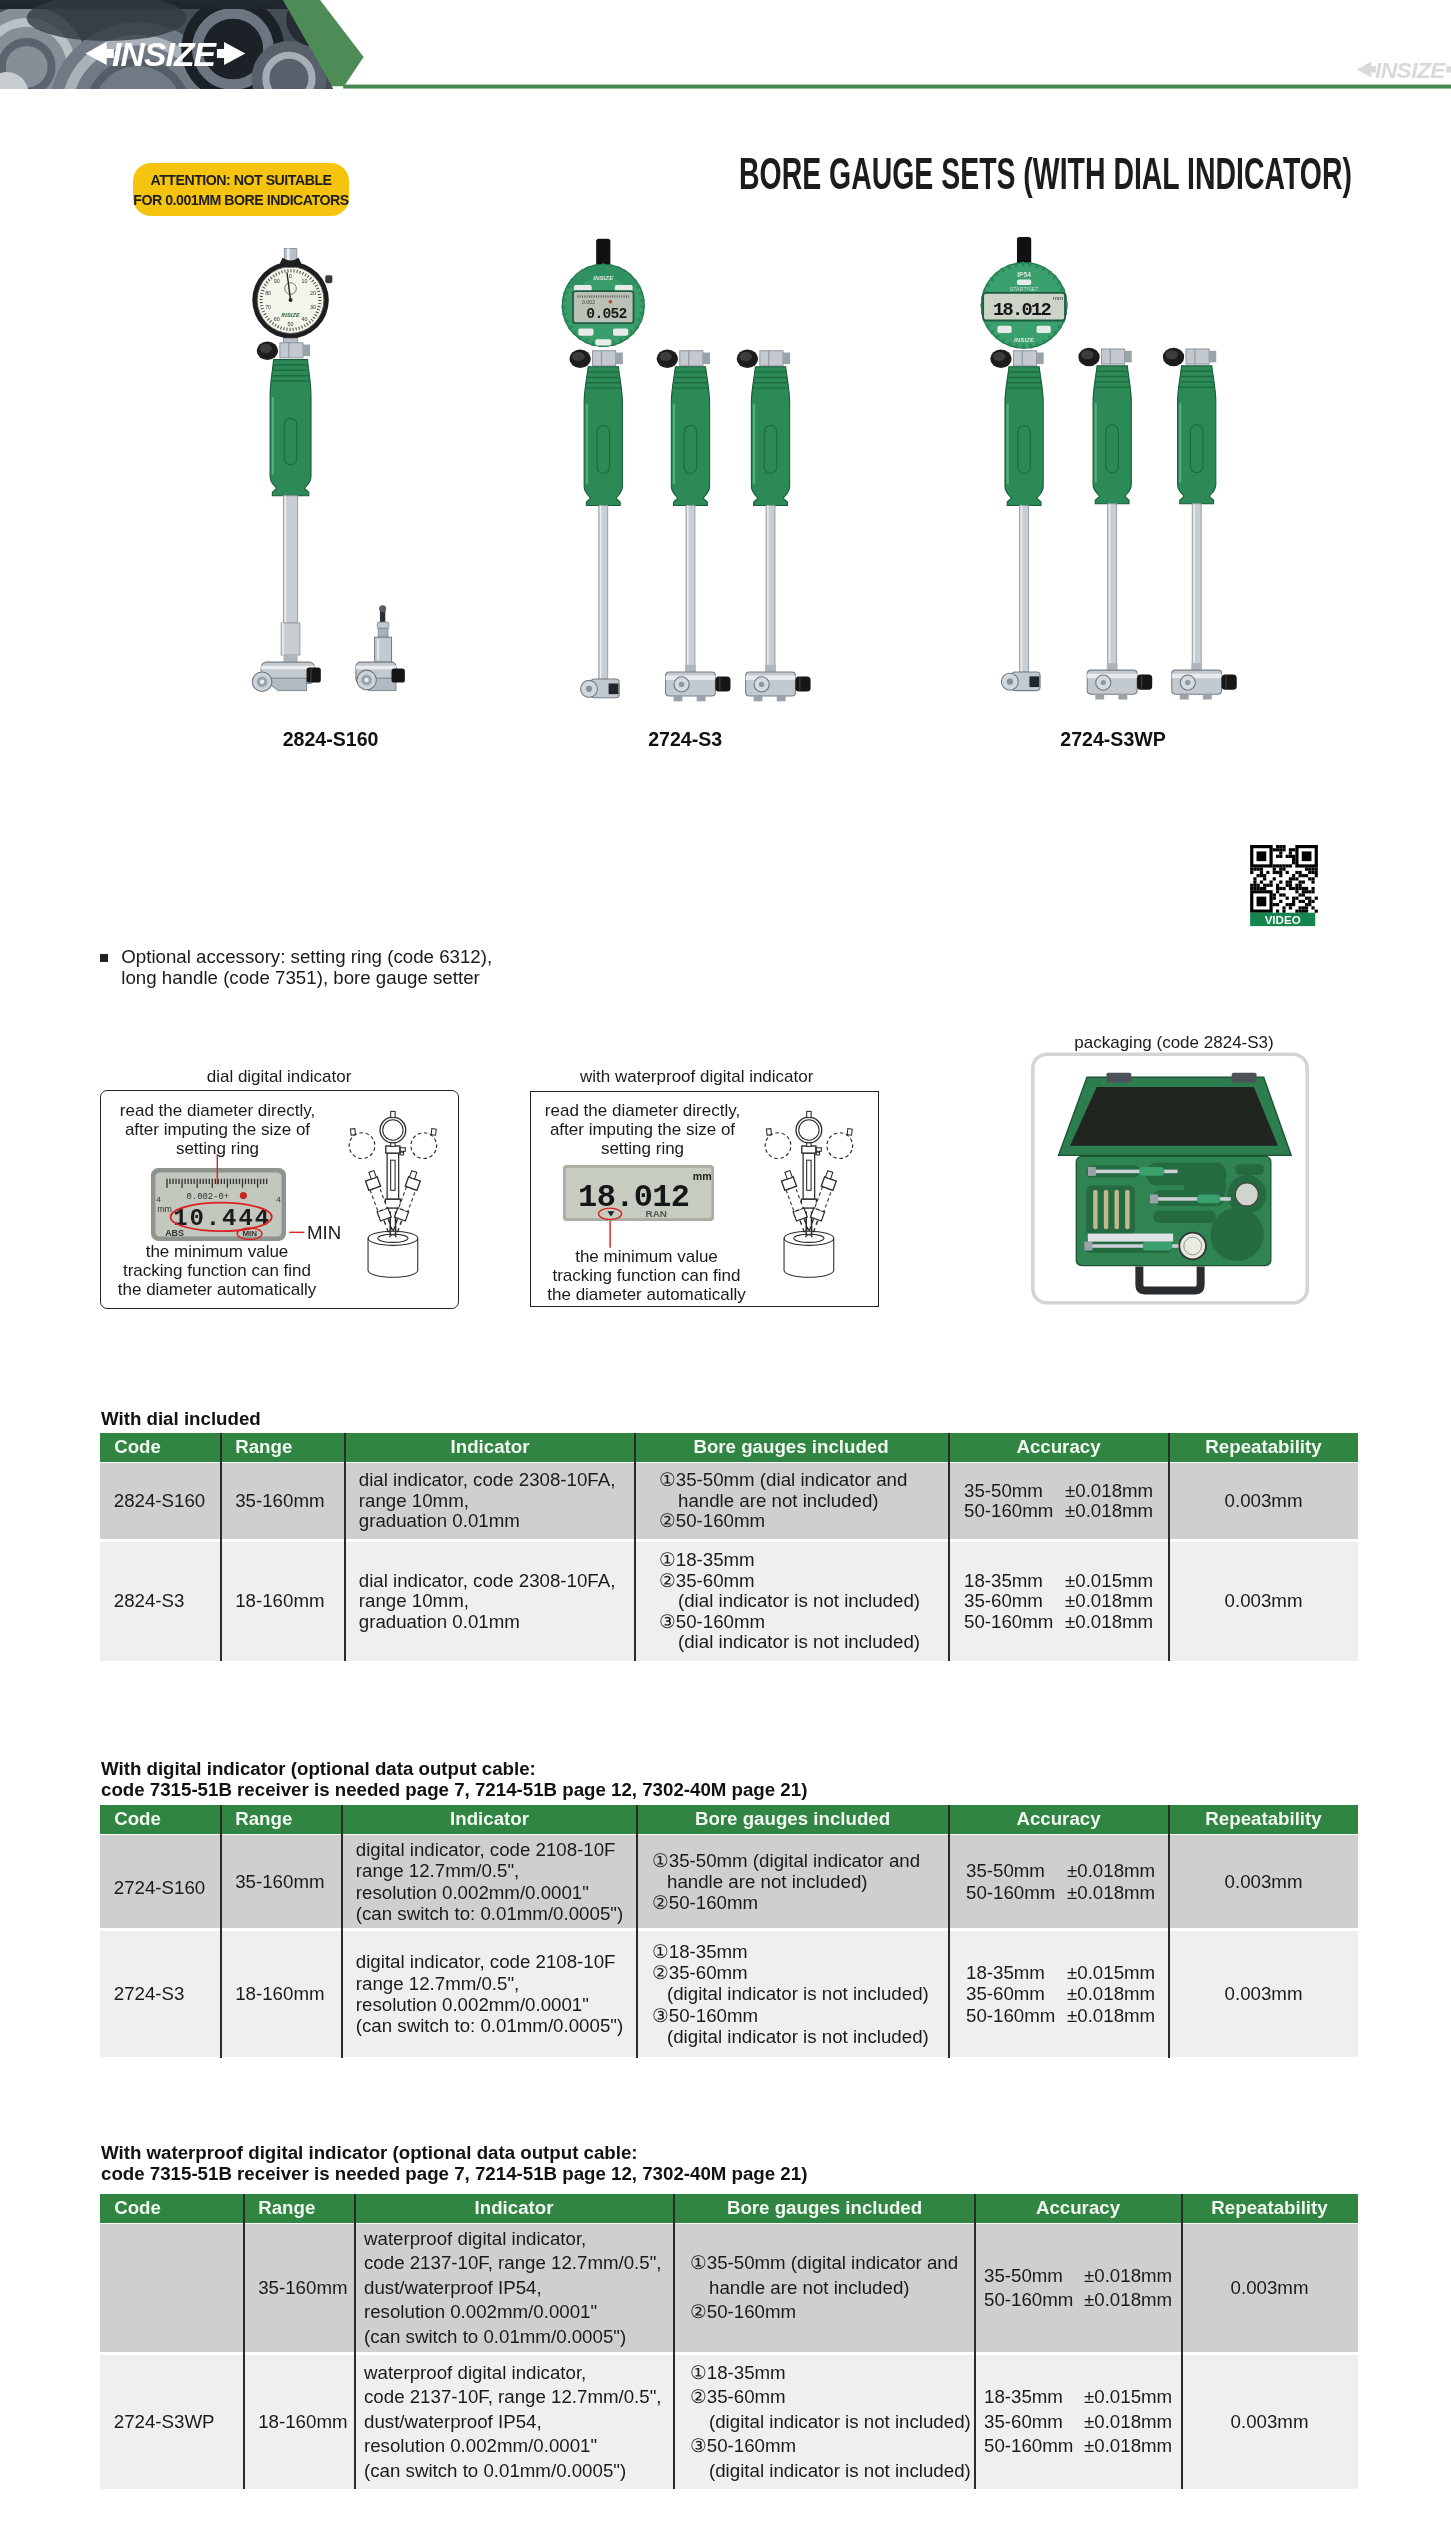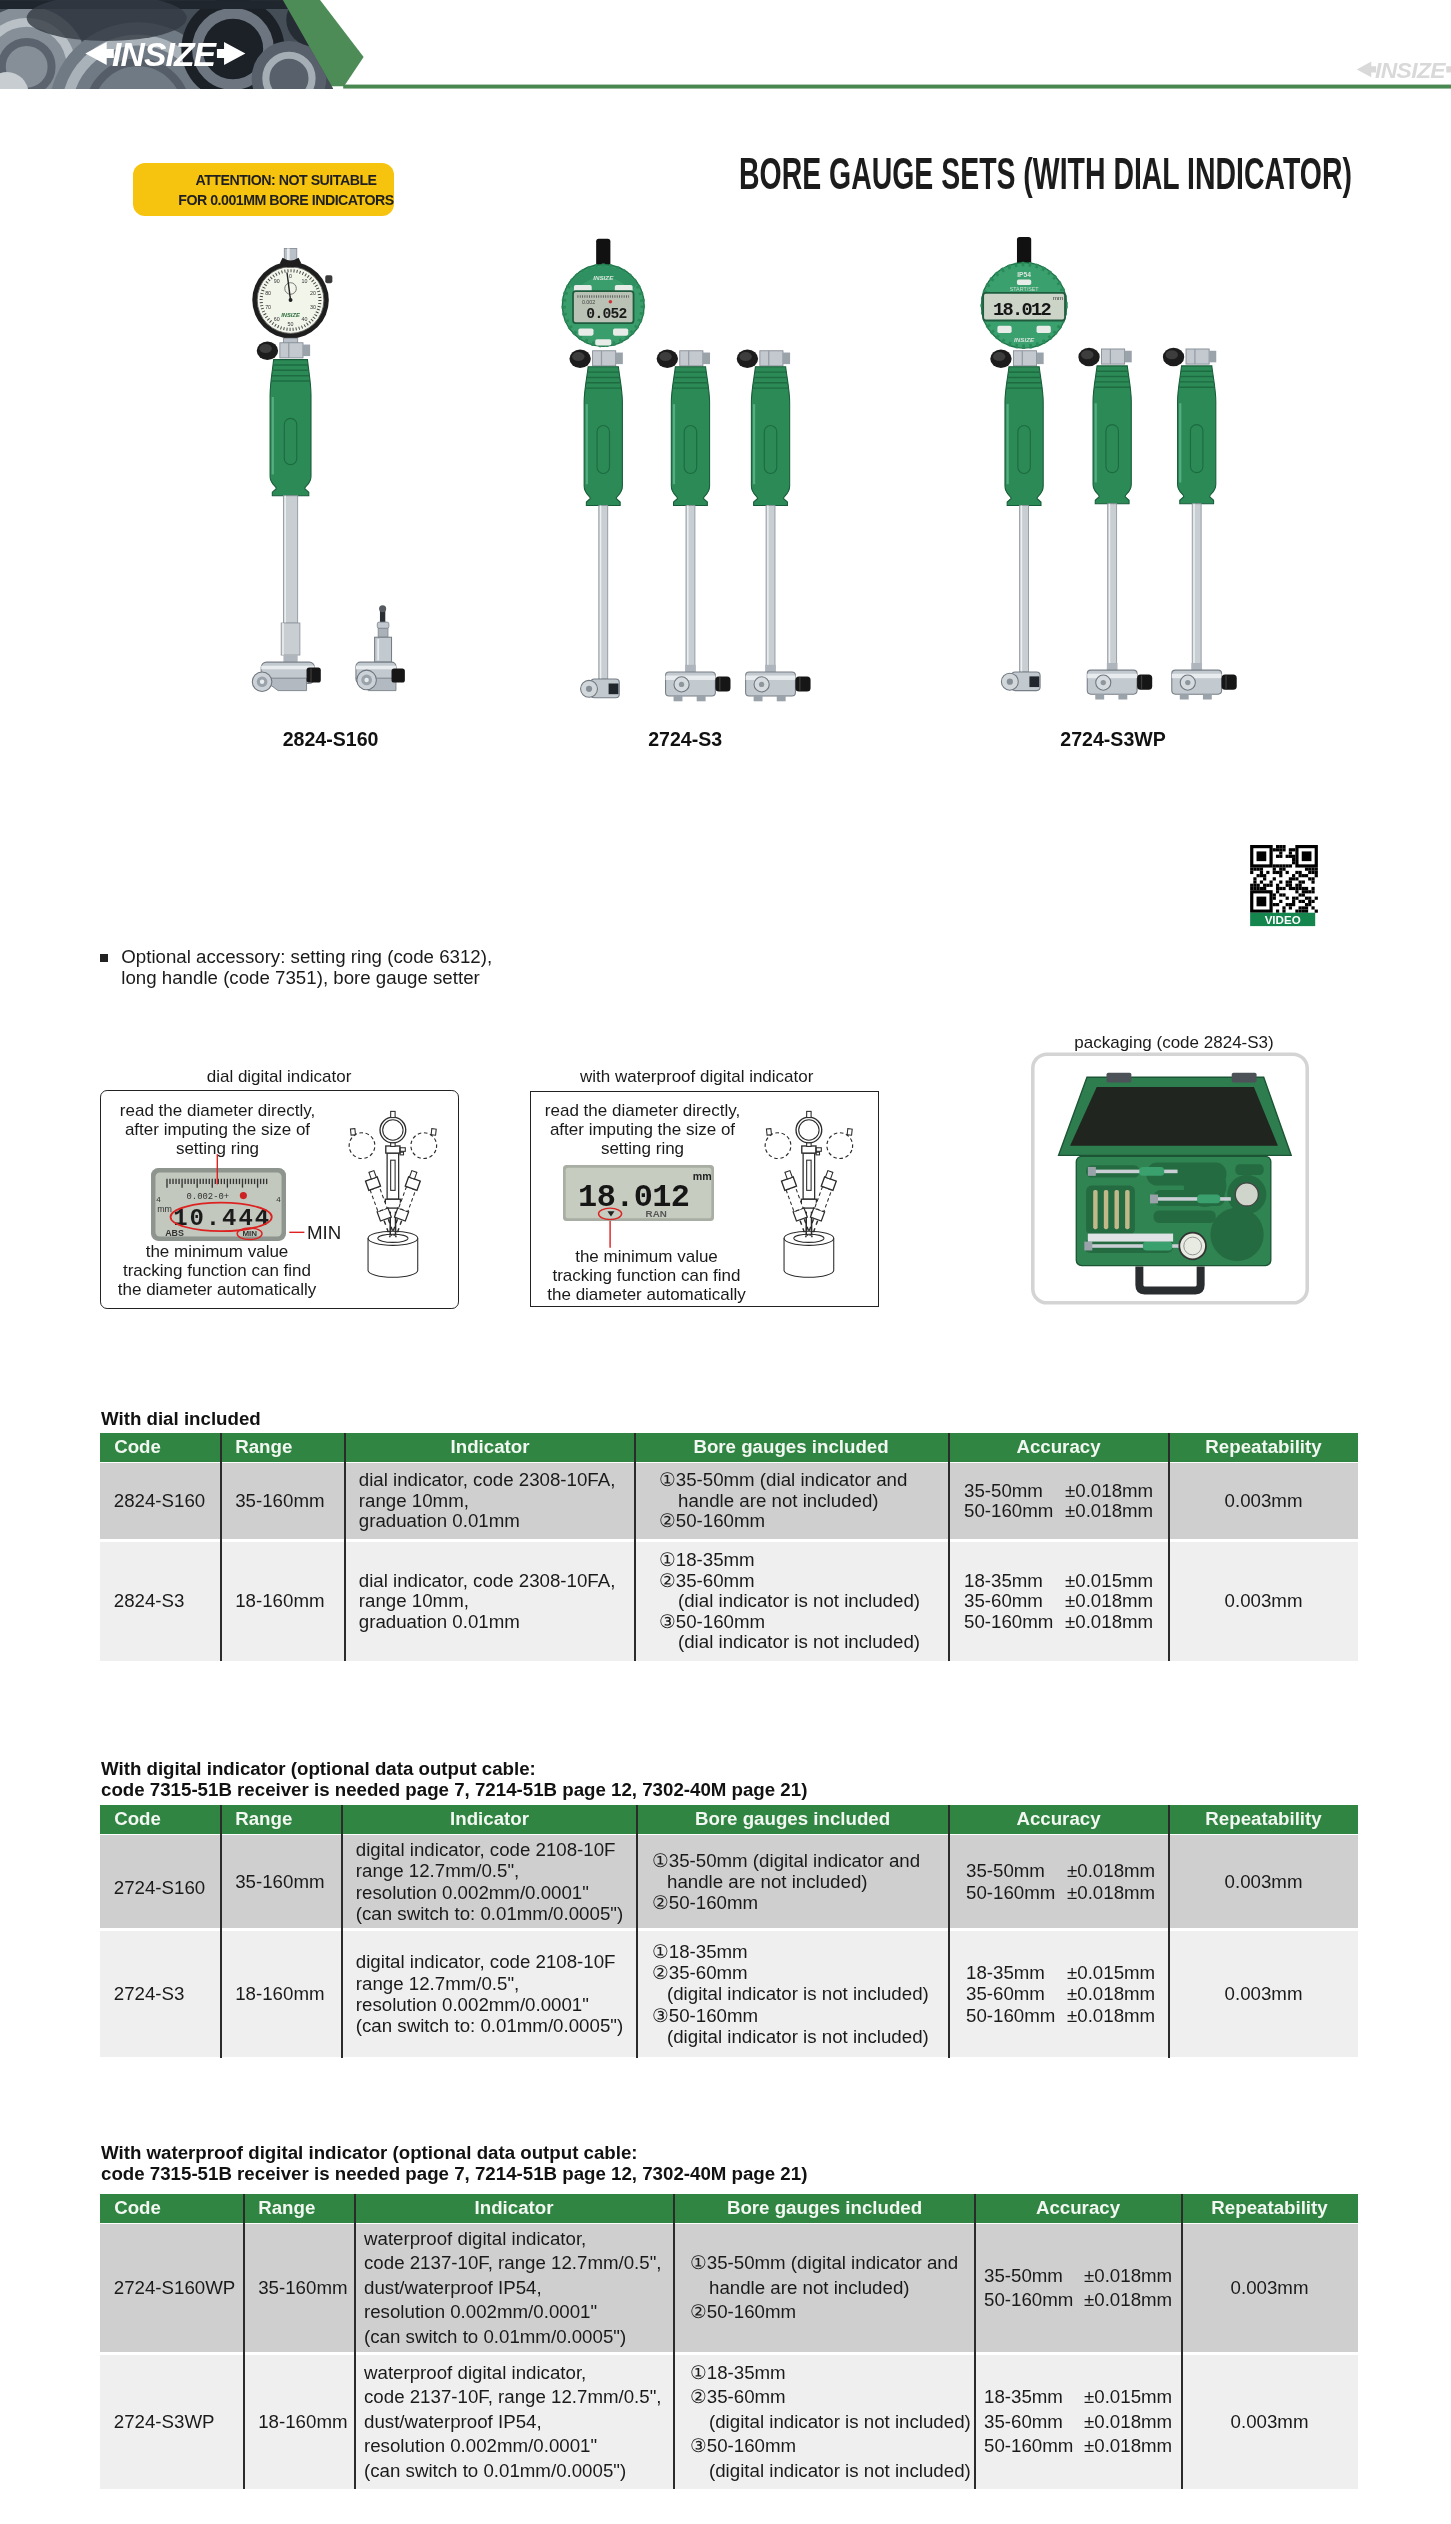--- a/index.html
+++ b/index.html
@@ -44,21 +44,21 @@
  <circle cx="325" cy="88" r="26" fill="none" stroke="#a6aeb5" stroke-width="8"></circle>
  <circle cx="352" cy="22" r="30" fill="#262c33"></circle>
  <rect x="0" y="0" width="375" height="10" fill="#20262d"></rect>
  <ellipse cx="120" cy="20" rx="90" ry="26" fill="#343b43" opacity="0.8"></ellipse>
 </g>
 <use href="#logo" <use="" x="96" y="41" fill="#ffffff"></use>
 <g transform="translate(1526,65) scale(0.68)">
       <use href="#logo" fill="#d9d9d9"></use>
     </g>
 </svg>
-<div class="abs" style="left:133px;top:163px;width:216px;height:53px;background:#f6c40e;border-radius:12px;display:flex;flex-direction:column;justify-content:center;text-align:center;font-weight:bold;font-size:14.2px;letter-spacing:-0.5px;line-height:20px;color:#1f1f1f;padding-left:45px;">
+<div class="abs" style="left:133px;top:163px;width:216px;height:53px;background:#f6c40e;border-radius:18px;display:flex;flex-direction:column;justify-content:center;text-align:center;font-weight:bold;font-size:14.2px;letter-spacing:-0.5px;line-height:20px;color:#1f1f1f;">
 <div>ATTENTION: NOT SUITABLE</div>
     <div>FOR 0.001MM BORE INDICATORS</div>
   </div>
 <svg class="abs" style="left:729px;top:142px" width="640" height="62" viewBox="0 0 720 70">
 <text x="10" y="53.5" font-weight="bold" font-size="49.5" fill="#1c1c1c" textLength="692" lengthAdjust="spacingAndGlyphs">BORE GAUGE SETS (WITH DIAL INDICATOR)</text>
 </svg>
 <svg class="abs" style="left:178px;top:227px" width="1121" height="534" viewBox="200 255 1260 600">
 <rect x="319.5" y="279" width="14" height="18" fill="#b9c0c7" stroke="#878f96" stroke-width="1"></rect>
 <rect x="322.5" y="279" width="3" height="18" fill="#e9edf0"></rect>
 <circle cx="326.5" cy="337" r="43" fill="#1e1e1e"></circle>
@@ -782,23 +782,20 @@
 <div class="abs" style="left:100px;top:2194px;width:1258px;">
     <div class="trow hdr" style="position:absolute;top:0;height:28.5px;width:1258px;">
       <div class="cell" style="left:0px;width:130px;padding-left:14.2px;">Code</div>
       <div class="cell" style="left:144px;width:97px;padding-left:14.2px;">Range</div>
       <div class="cell" style="left:255px;width:318px;text-align:center;">Indicator</div>
       <div class="cell" style="left:574px;width:301px;text-align:center;">Bore gauges included</div>
       <div class="cell" style="left:875px;width:206px;text-align:center;">Accuracy</div>
       <div class="cell" style="left:1081px;width:177px;text-align:center;">Repeatability</div>
     </div>
     <div class="trow g1" style="position:absolute;top:30px;height:128px;width:1258px;line-height:24.5px;">
-      <div class="cell" style="left:0px;width:144px;line-height:24.5px;">
-        <div style="padding-left:13.8px;"><span class="b">2724-S160WP</span></div>
-      </div>
       <div class="cell" style="left:144px;width:111px;line-height:24.5px;">
         <div style="padding-left:14.2px;">35-160mm</div>
       </div>
       <div class="cell" style="left:255px;width:318px;line-height:24.5px;">
         <div style="padding-left:9px;">waterproof digital indicator,<br>code <span class="b">2137-10F</span>, range 12.7mm/0.5",<br>dust/waterproof IP54,<br>resolution 0.002mm/0.0001"<br>(can switch to 0.01mm/0.0005")</div>
       </div>
       <div class="cell" style="left:574px;width:301px;line-height:24.5px;">
         <div style="padding-left:16px;">①35-50mm (digital indicator and</div>
         <div style="padding-left:35px;">handle are not included)</div>
         <div style="padding-left:16px;">②50-160mm</div>

